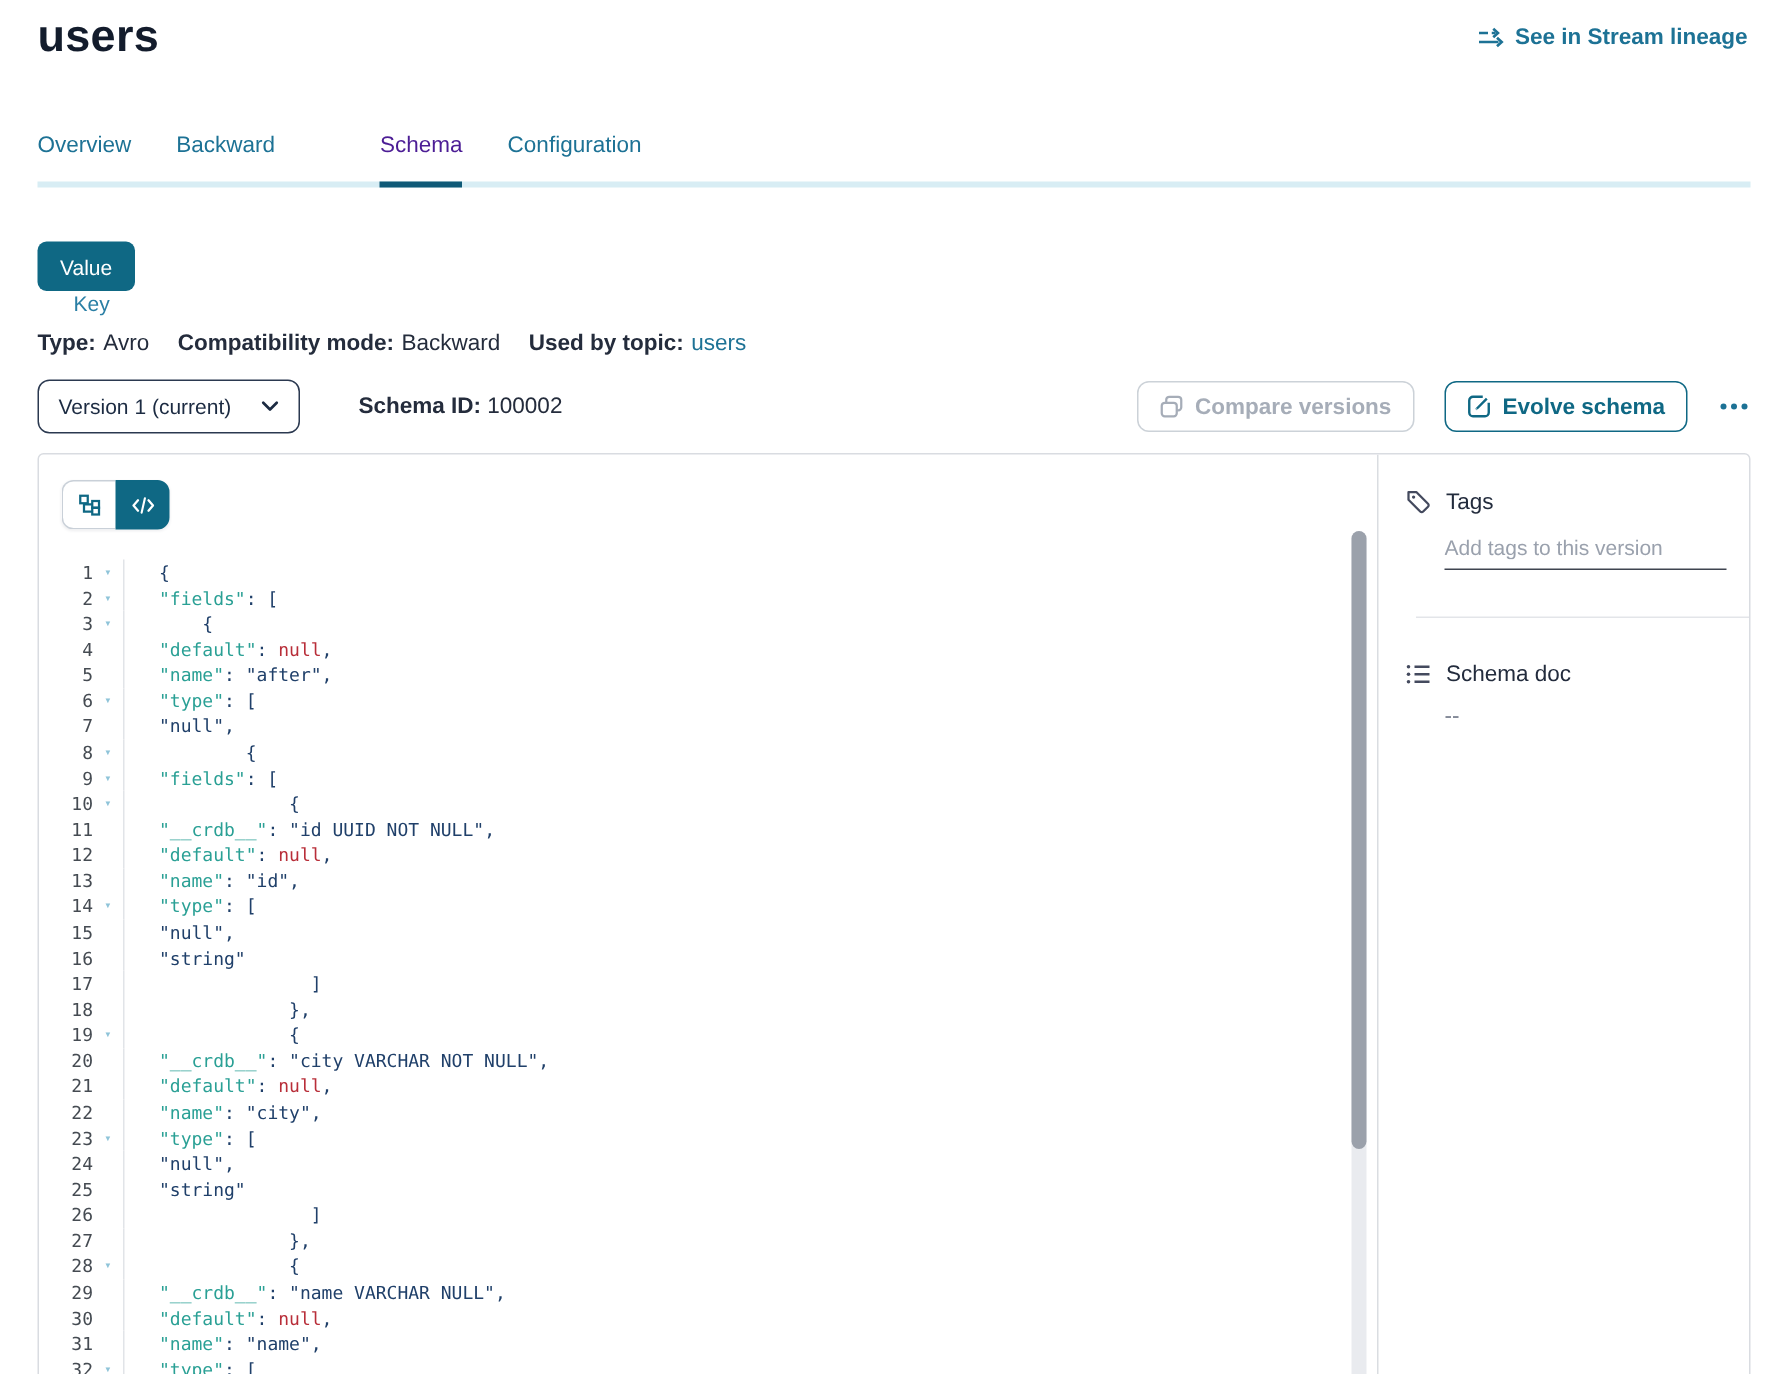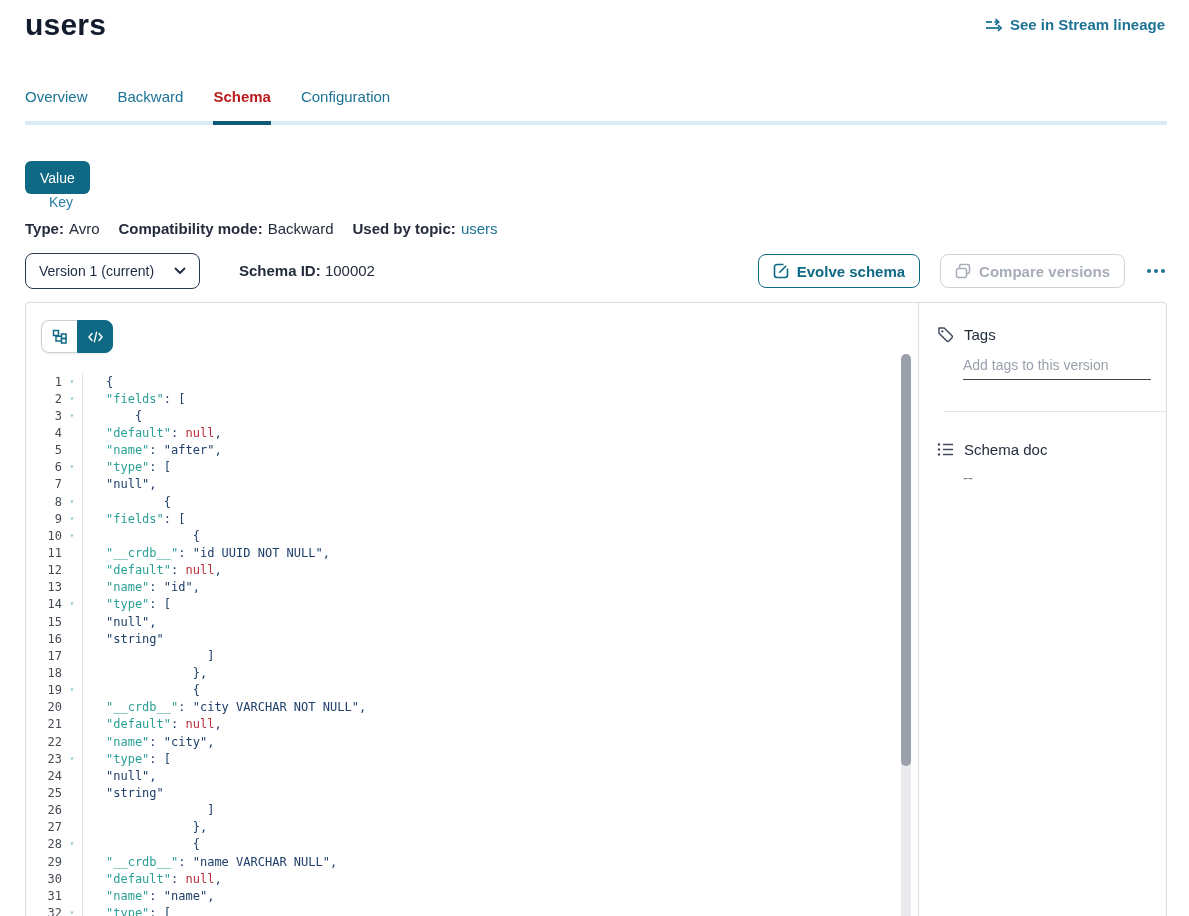--- a/index.html
+++ b/index.html
@@ -9,21 +9,21 @@
 
   
   .page-title { position:absolute; left:25px; top:8px; font-size:30px; font-weight:700; color:#131c2c; letter-spacing:.2px; }
   .lineage-link { position:absolute; right:24px; top:16px; display:flex; align-items:center; gap:7px;
     color:#1d7295; font-size:15px; font-weight:600; cursor:pointer; }
 
   
   .tabs-wrap { position:absolute; left:25px; top:88px; width:1142px; }
   .tab-bar { display:flex; gap:30px; border-bottom:4px solid #d8edf4; }
   .tab { font-size:15px; color:#1d7295; padding-bottom:16px; cursor:pointer; }
-  .tab.active { color:#b91c1c; font-weight:700; border-bottom:4px solid #0f5a77; margin-bottom:-4px; }
+  .tab.active { color:#4c1d95; font-weight:400; border-bottom:4px solid #0f5a77; margin-bottom:-4px;margin-left:40px; }
 
   
   .vk-row { position:absolute; left:25px; top:161px; display:flex; align-items:flex-start;flex-direction:column; }
   .value-btn { background:#0f6884; color:#fff; font-size:14px; border:none; border-radius:6px;
     padding:8px 15px; height:33px; cursor:pointer; font-family:inherit; }
   .key-link { margin-left:24px; color:#2a7fa5; font-size:14px; cursor:pointer; }
 
   
   .meta-row { position:absolute; left:25px; top:220px; display:flex; gap:19px; font-size:15px; color:#242c3c; }
   .meta-row b { font-weight:700; }
@@ -138,37 +138,37 @@
         <svg width="12" height="8" viewBox="0 0 12 8" fill="none">
           <path d="M1.5 1.5 L6 6 L10.5 1.5" stroke="#1c2b42" stroke-width="1.8" fill="none" stroke-linecap="round" stroke-linejoin="round"></path>
         </svg>
       </span>
     </div>
     <div class="schema-id">
       <b>Schema ID:</b>
       <span>100002</span>
     </div>
     <div class="ctl-buttons">
+      <button class="btn btn-disabled" disabled="">
+        <span style="display:flex;">
+          <svg width="16" height="16" viewBox="0 0 16 16" fill="none">
+            <rect x="4.5" y="1.5" width="10" height="9" rx="2" stroke="#a6adb8" stroke-width="1.5"></rect>
+            <rect x="1.5" y="5.5" width="10" height="9" rx="2" stroke="#a6adb8" stroke-width="1.5" fill="#fff"></rect>
+          </svg>
+        </span>
+        <span>Compare versions</span>
+      </button>
       <button class="btn btn-outline">
         <span style="display:flex;">
           <svg width="16" height="16" viewBox="0 0 16 16" fill="none">
             <path d="M14.5 5.5 V12 a2.5 2.5 0 0 1 -2.5 2.5 H4 A2.5 2.5 0 0 1 1.5 12 V4 A2.5 2.5 0 0 1 4 1.5 H10.5" stroke="#0f6884" stroke-width="1.6" fill="none"></path>
             <path d="M6.5 9.5 L13.2 2.8 M6.2 9.8 L6 10 l.2 -.2 Z" stroke="#0f6884" stroke-width="1.6"></path>
           </svg>
         </span>
         <span>Evolve schema</span>
-      </button>
-      <button class="btn btn-disabled" disabled="">
-        <span style="display:flex;">
-          <svg width="16" height="16" viewBox="0 0 16 16" fill="none">
-            <rect x="4.5" y="1.5" width="10" height="9" rx="2" stroke="#a6adb8" stroke-width="1.5"></rect>
-            <rect x="1.5" y="5.5" width="10" height="9" rx="2" stroke="#a6adb8" stroke-width="1.5" fill="#fff"></rect>
-          </svg>
-        </span>
-        <span>Compare versions</span>
       </button>
       <div class="more-btn" title="More options">
         <i></i>
           <i></i>
           <i></i>
       </div>
     </div>
   </div>
 
   <div class="panel">

